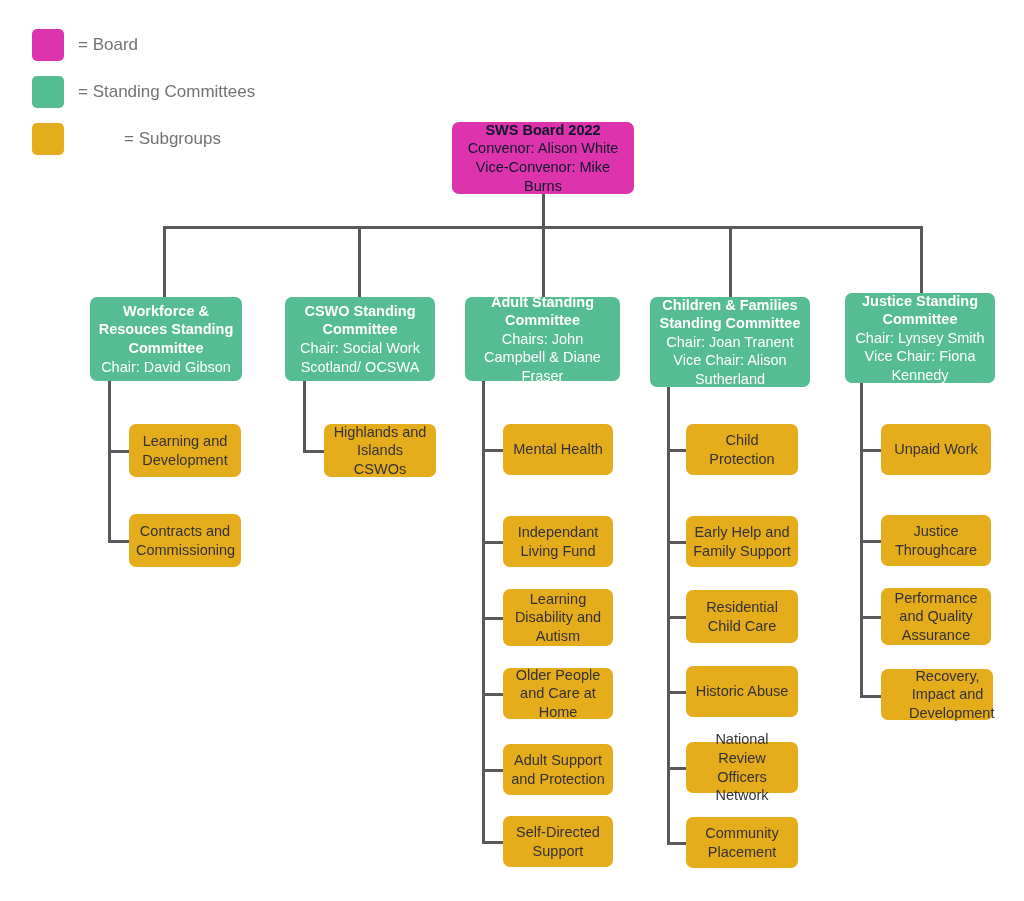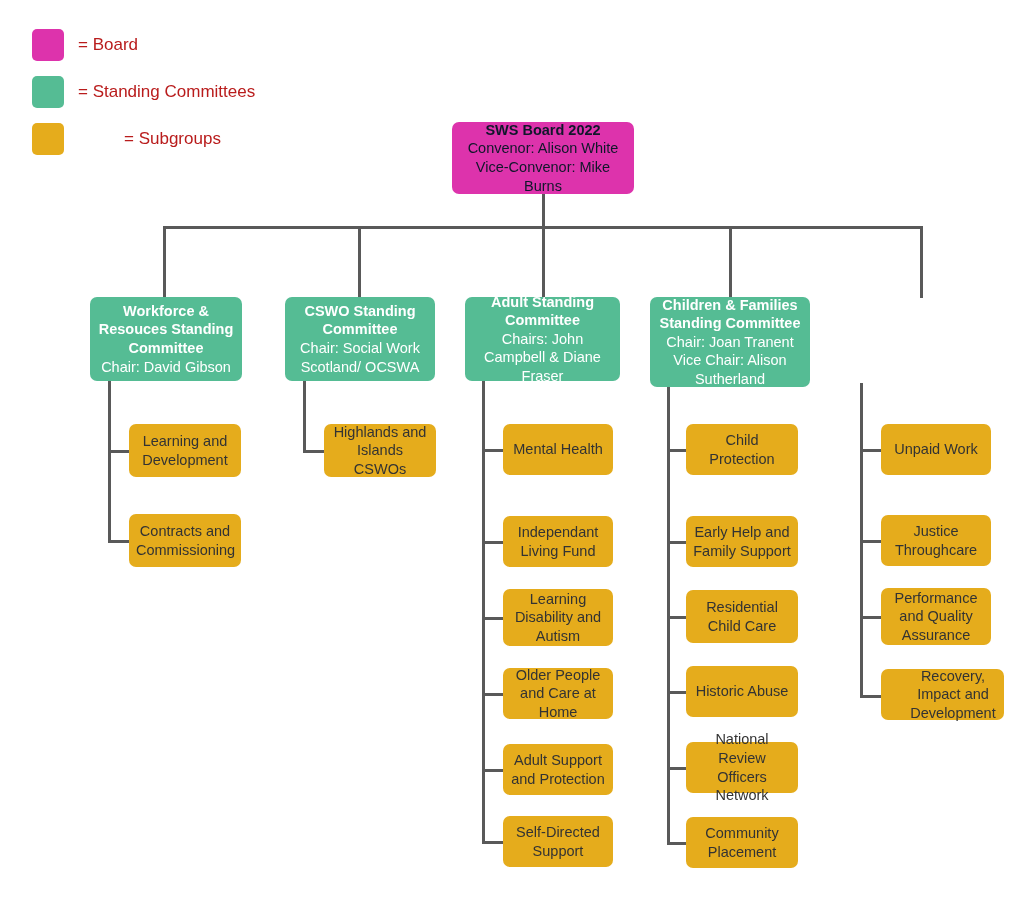--- a/index.html
+++ b/index.html
@@ -29,21 +29,21 @@
   }
   .legend-swatch {
     width: 32px;
     height: 32px;
     border-radius: 5px;
     flex: 0 0 auto;
   }
   .legend-label {
     margin-left: 14px;
     font-size: 17px;
-    color: #b91c1c;
+    color: #737373;
     white-space: nowrap;
     line-height: 1.2;
   }
 
   
   .line {
     position: absolute;
     background: #595959;
   }
   .line-v { width: 3px; }
@@ -214,32 +214,39 @@
   <div class="node node-subgroup" style="left:686px; top:666px; width:112px; height:51px;">
     <span class="txt">Historic Abuse</span>
   </div>
   <div class="node node-subgroup" style="left:686px; top:742px; width:112px; height:51px;">
     <span class="txt">National Review Officers Network</span>
   </div>
   <div class="node node-subgroup" style="left:686px; top:817px; width:112px; height:51px;">
     <span class="txt">Community Placement</span>
   </div>
 
+  <div class="node node-committee" style="left:845px; top:293px; width:150px; height:90px;">
+    <span class="txt">
+      <span class="hd">Justice Standing Committee</span>
+      <span class="sub">Chair: Lynsey Smith</span>
+      <span class="sub">Vice Chair: Fiona Kennedy</span>
+    </span>
+  </div>
   <div class="line line-v" style="left:860px; top:383px; height:315px;"></div>
   <div class="line line-h" style="left:860px; top:449px; width:22px;"></div>
   <div class="line line-h" style="left:860px; top:540px; width:22px;"></div>
   <div class="line line-h" style="left:860px; top:616px; width:22px;"></div>
   <div class="line line-h" style="left:860px; top:695px; width:22px;"></div>
 
   <div class="node node-subgroup" style="left:881px; top:424px; width:110px; height:51px;">
     <span class="txt">Unpaid Work</span>
   </div>
   <div class="node node-subgroup" style="left:881px; top:515px; width:110px; height:51px;">
     <span class="txt">Justice Throughcare</span>
   </div>
   <div class="node node-subgroup" style="left:881px; top:588px; width:110px; height:57px;">
     <span class="txt">Performance and Quality Assurance</span>
   </div>
-  <div class="node node-subgroup" style="left:881px; top:669px; width:123px; height:51px;padding-left:28px;">
+  <div class="node node-subgroup" style="left:881px; top:669px; width:112px; height:51px;padding-left:28px;">
     <span class="txt">Recovery, Impact and Development</span>
   </div>
 
 </div>
 
 </body></html>

